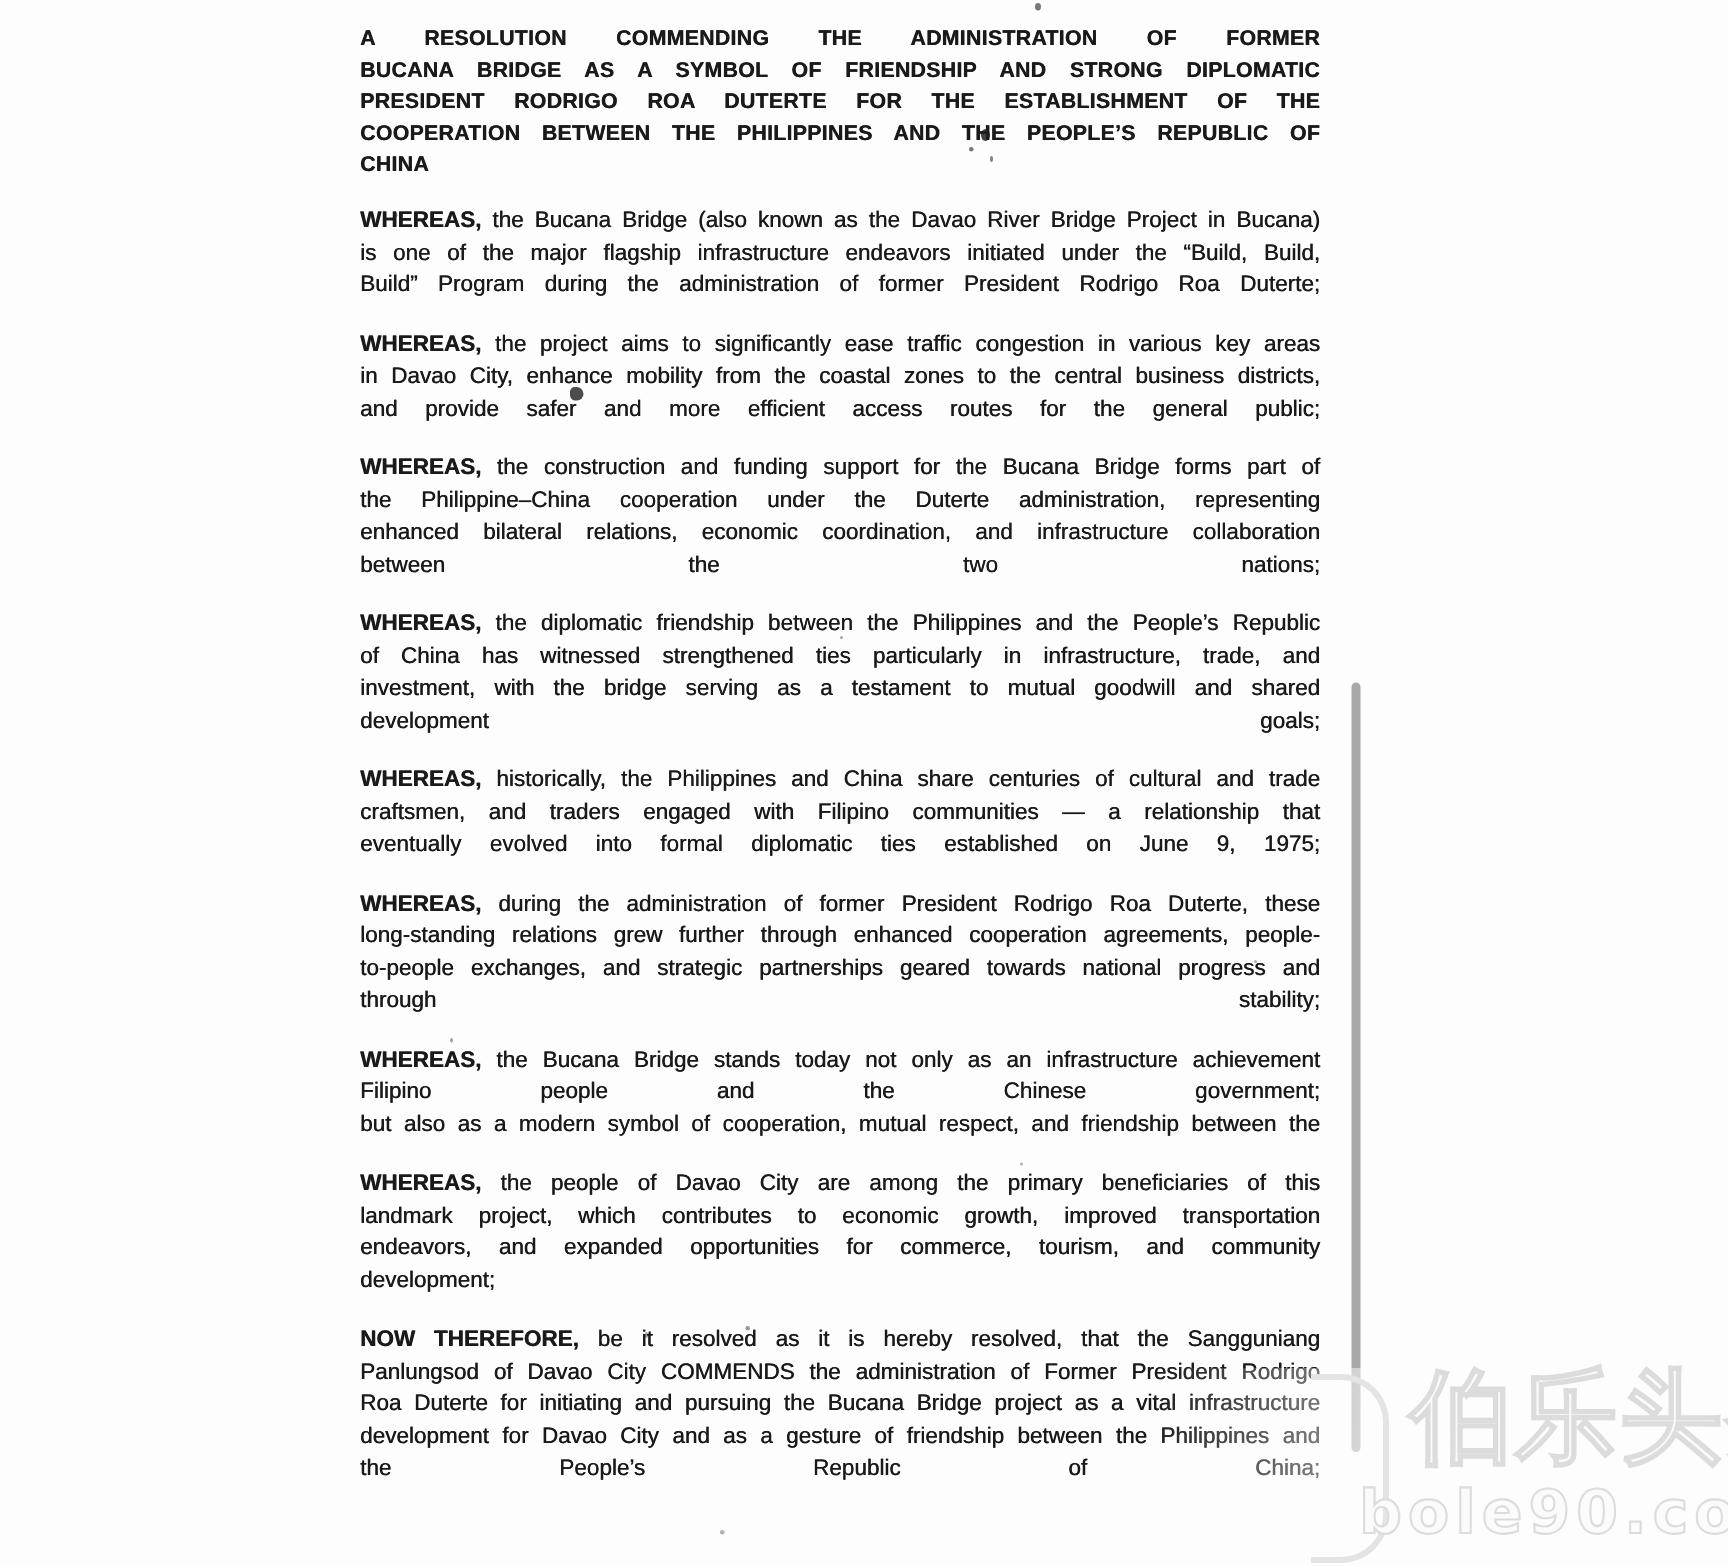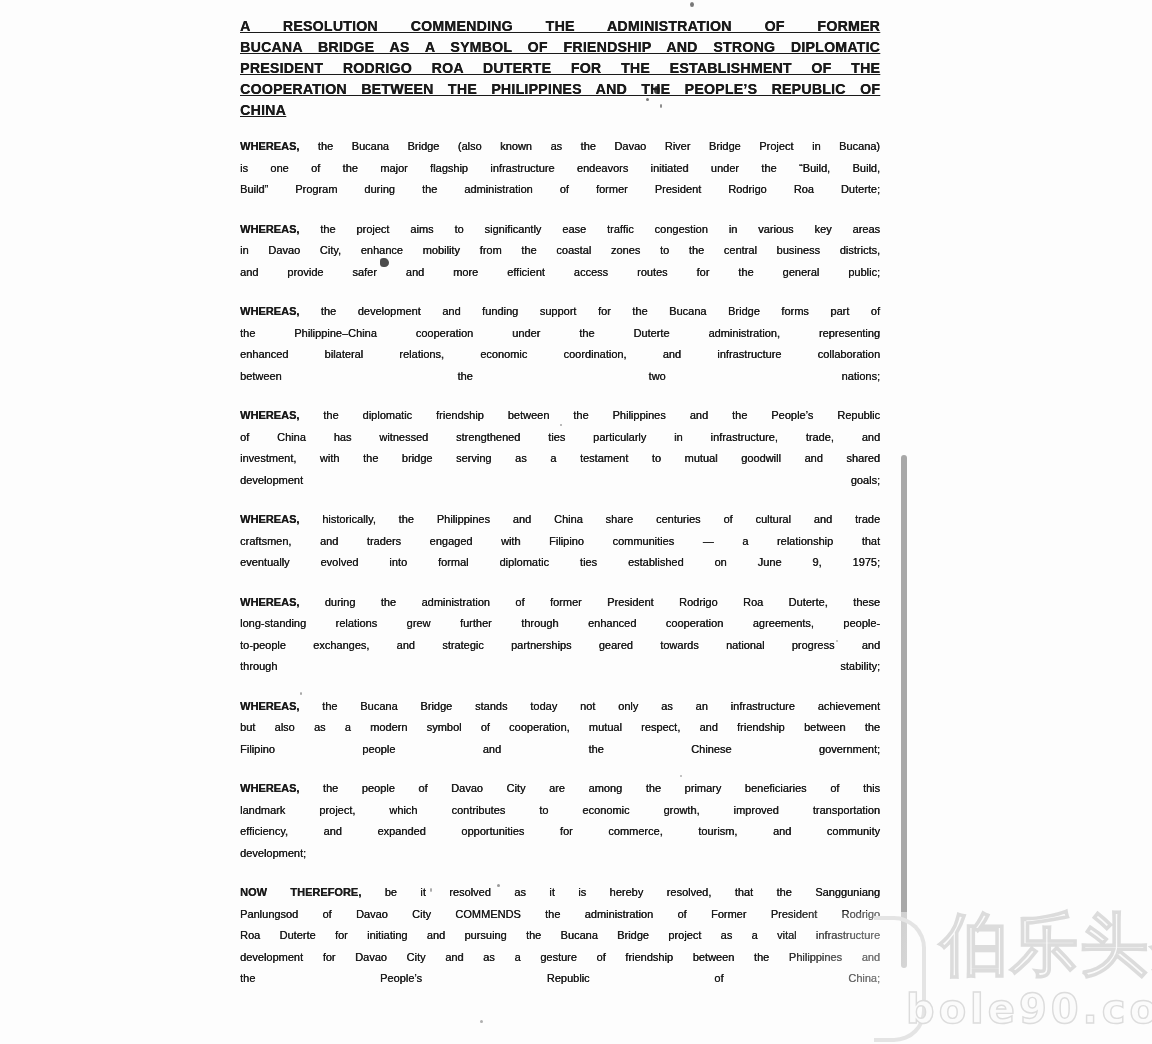--- a/index.html
+++ b/index.html
@@ -11,27 +11,27 @@
     position: relative;
     overflow: hidden;
   }
   .page { position: absolute; inset: 0; }
 
   
   .doc {
     position: absolute; left: 240px; top: 16px; width: 640px;
     text-shadow: 0.3px 0 0 currentColor; 
   }
-  .title { margin-bottom: 15px; text-decoration: underline; }
+  .title { margin-bottom: 15px; }
   .tln {
     font-weight: bold; font-size: 14.2px; line-height: 21px;
     letter-spacing: 0.2px;
   }
   .para { margin-bottom: 18px; }
-  .ln { font-size: 11px; line-height: 21.5px; }
+  .ln { font-size: 15px; line-height: 21.5px; }
   .jl { text-align: justify; text-align-last: justify; }
   .lead { font-weight: bold; }
 
   
   .scrollbar-thumb {
     position: absolute; left: 901px; top: 455px; width: 6px; height: 513px;
     background: #a8a8a8; border-radius: 3px;
   }
 
   
@@ -91,21 +91,21 @@
       <div class="ln jl">Build” Program during the administration of former President Rodrigo Roa Duterte;</div>
     </div>
 
     <div class="para">
       <div class="ln jl"><span class="lead">WHEREAS,</span><span> the project aims to significantly ease traffic congestion in various key areas</span></div>
       <div class="ln jl">in Davao City, enhance mobility from the coastal zones to the central business districts,</div>
       <div class="ln jl">and provide safer and more efficient access routes for the general public;</div>
     </div>
 
     <div class="para">
-      <div class="ln jl"><span class="lead">WHEREAS,</span><span> the development and funding support for the Bucana Bridge forms part of</span></div>
+      <div class="ln jl"><span class="lead">WHEREAS,</span><span> the construction and funding support for the Bucana Bridge forms part of</span></div>
       <div class="ln jl">the Philippine–China cooperation under the Duterte administration, representing</div>
       <div class="ln jl">enhanced bilateral relations, economic coordination, and infrastructure collaboration</div>
       <div class="ln jl">between the two nations;</div>
     </div>
 
     <div class="para">
       <div class="ln jl"><span class="lead">WHEREAS,</span><span> the diplomatic friendship between the Philippines and the People’s Republic</span></div>
       <div class="ln jl">of China has witnessed strengthened ties particularly in infrastructure, trade, and</div>
       <div class="ln jl">investment, with the bridge serving as a testament to mutual goodwill and shared</div>
       <div class="ln jl">development goals;</div>
@@ -119,28 +119,28 @@
 
     <div class="para">
       <div class="ln jl"><span class="lead">WHEREAS,</span><span> during the administration of former President Rodrigo Roa Duterte, these</span></div>
       <div class="ln jl">long-standing relations grew further through enhanced cooperation agreements, people-</div>
       <div class="ln jl">to-people exchanges, and strategic partnerships geared towards national progress and</div>
       <div class="ln jl">through stability;</div>
     </div>
 
     <div class="para">
       <div class="ln jl"><span class="lead">WHEREAS,</span><span> the Bucana Bridge stands today not only as an infrastructure achievement</span></div>
+      <div class="ln jl">Filipino people and the Chinese government;</div>
       <div class="ln jl">but also as a modern symbol of cooperation, mutual respect, and friendship between the</div>
-      <div class="ln jl">Filipino people and the Chinese government;</div>
     </div>
 
     <div class="para">
       <div class="ln jl"><span class="lead">WHEREAS,</span><span> the people of Davao City are among the primary beneficiaries of this</span></div>
       <div class="ln jl">landmark project, which contributes to economic growth, improved transportation</div>
-      <div class="ln jl">efficiency, and expanded opportunities for commerce, tourism, and community</div>
+      <div class="ln jl">endeavors, and expanded opportunities for commerce, tourism, and community</div>
       <div class="ln">development;</div>
     </div>
 
     <div class="para">
       <div class="ln jl"><span class="lead">NOW THEREFORE,</span><span> be it resolved as it is hereby resolved, that the Sangguniang</span></div>
       <div class="ln jl">Panlungsod of Davao City COMMENDS the administration of Former President Rodrigo</div>
       <div class="ln jl">Roa Duterte for initiating and pursuing the Bucana Bridge project as a vital infrastructure</div>
       <div class="ln jl">development for Davao City and as a gesture of friendship between the Philippines and</div>
       <div class="ln jl">the People’s Republic of China;</div>
     </div>

